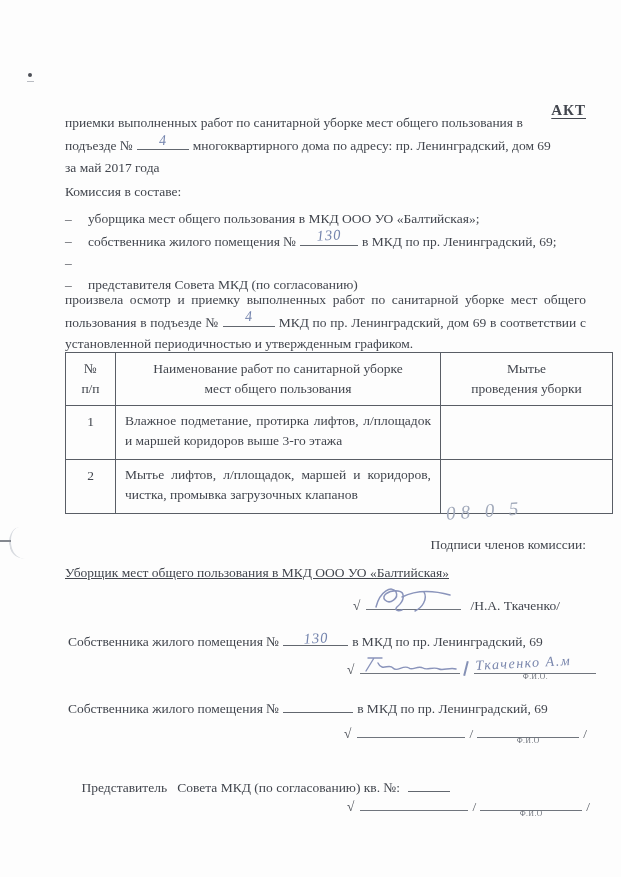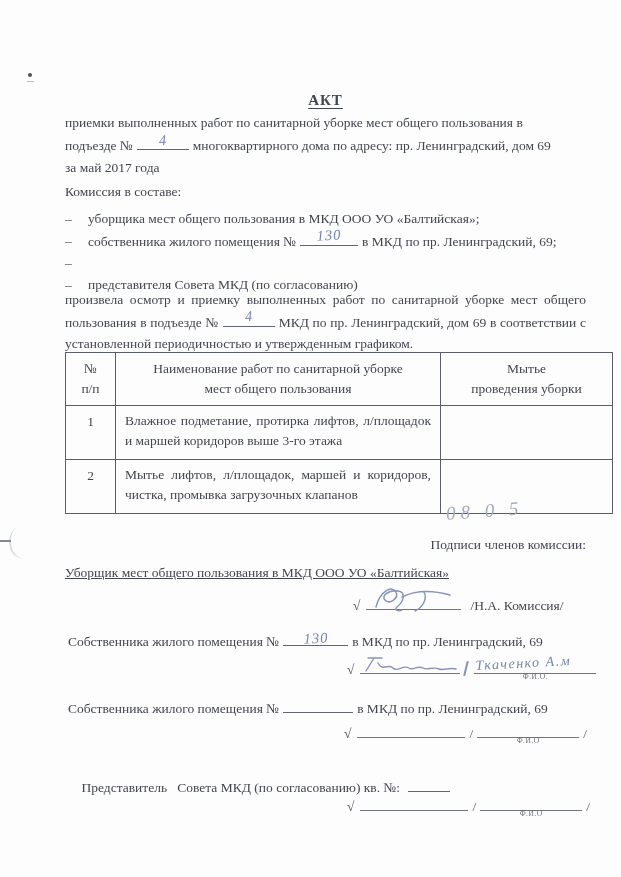--- a/index.html
+++ b/index.html
@@ -6,21 +6,21 @@
   body{
     width:621px;height:877px;
     background:#fdfdfd;
     font-family:"Liberation Serif","DejaVu Serif",serif;
     color:#42464e;
     overflow:hidden;
   }
   .page{position:relative;width:621px;height:877px;background:#fdfdfd;}
   .sec{position:absolute;left:65px;width:521px;font-size:13.5px;line-height:21.5px;}
 
-  .title{top:90px;text-align:center;}
+  .title{top:100px;text-align:right;}
   .title span{font-weight:bold;font-size:15px;letter-spacing:1px;text-decoration:underline;text-underline-offset:3px;}
 
   .intro{top:112px;text-align:left;line-height:22px;}
 
   .heading{top:181px;}
   .list{top:208px;}
   .list-item{display:flex;}
   .dash{width:23px;flex:none;}
   .li-text{white-space:nowrap;text-align:center;}
 
@@ -154,21 +154,21 @@
   <div class="lbl lbl-cleaner">Уборщик мест общего пользования в МКД ООО УО «Балтийская»</div>
 
   <div class="sigrow sig1">
     <span class="check">√</span><span class="sline sl92">
       <svg class="scribble" width="95" height="32" viewBox="0 0 95 32">
         <g fill="none" stroke="#8a94bb" stroke-width="1.5" stroke-linecap="round">
           <path d="M10 24 C14 8 26 2 30 9 C33 15 24 22 19 17 C15 13 22 7 32 8 C40 9 38 18 32 23 C28 26 30 29 36 27"></path>
           <path d="M36 14 C50 7 66 7 84 12"></path>
           <path d="M58 9 C62 16 56 25 49 28"></path>
         </g>
-      </svg></span><span class="printed-name">/Н.А. Комиссия/</span>
+      </svg></span><span class="printed-name">/Н.А. Ткаченко/</span>
   </div>
 
   <div class="lbl lbl-owner1">
     <span>Собственника жилого помещения №</span><span class="blank w65"><span class="fill">130</span></span><span>в МКД по пр. Ленинградский, 69</span>
   </div>
 
   <div class="sigrow sig2">
     <span class="check">√</span><span class="sline sl100">
       <svg class="scribble" width="100" height="26" viewBox="0 0 100 26">
         <g fill="none" stroke="#8a94bb" stroke-width="1.4" stroke-linecap="round">

